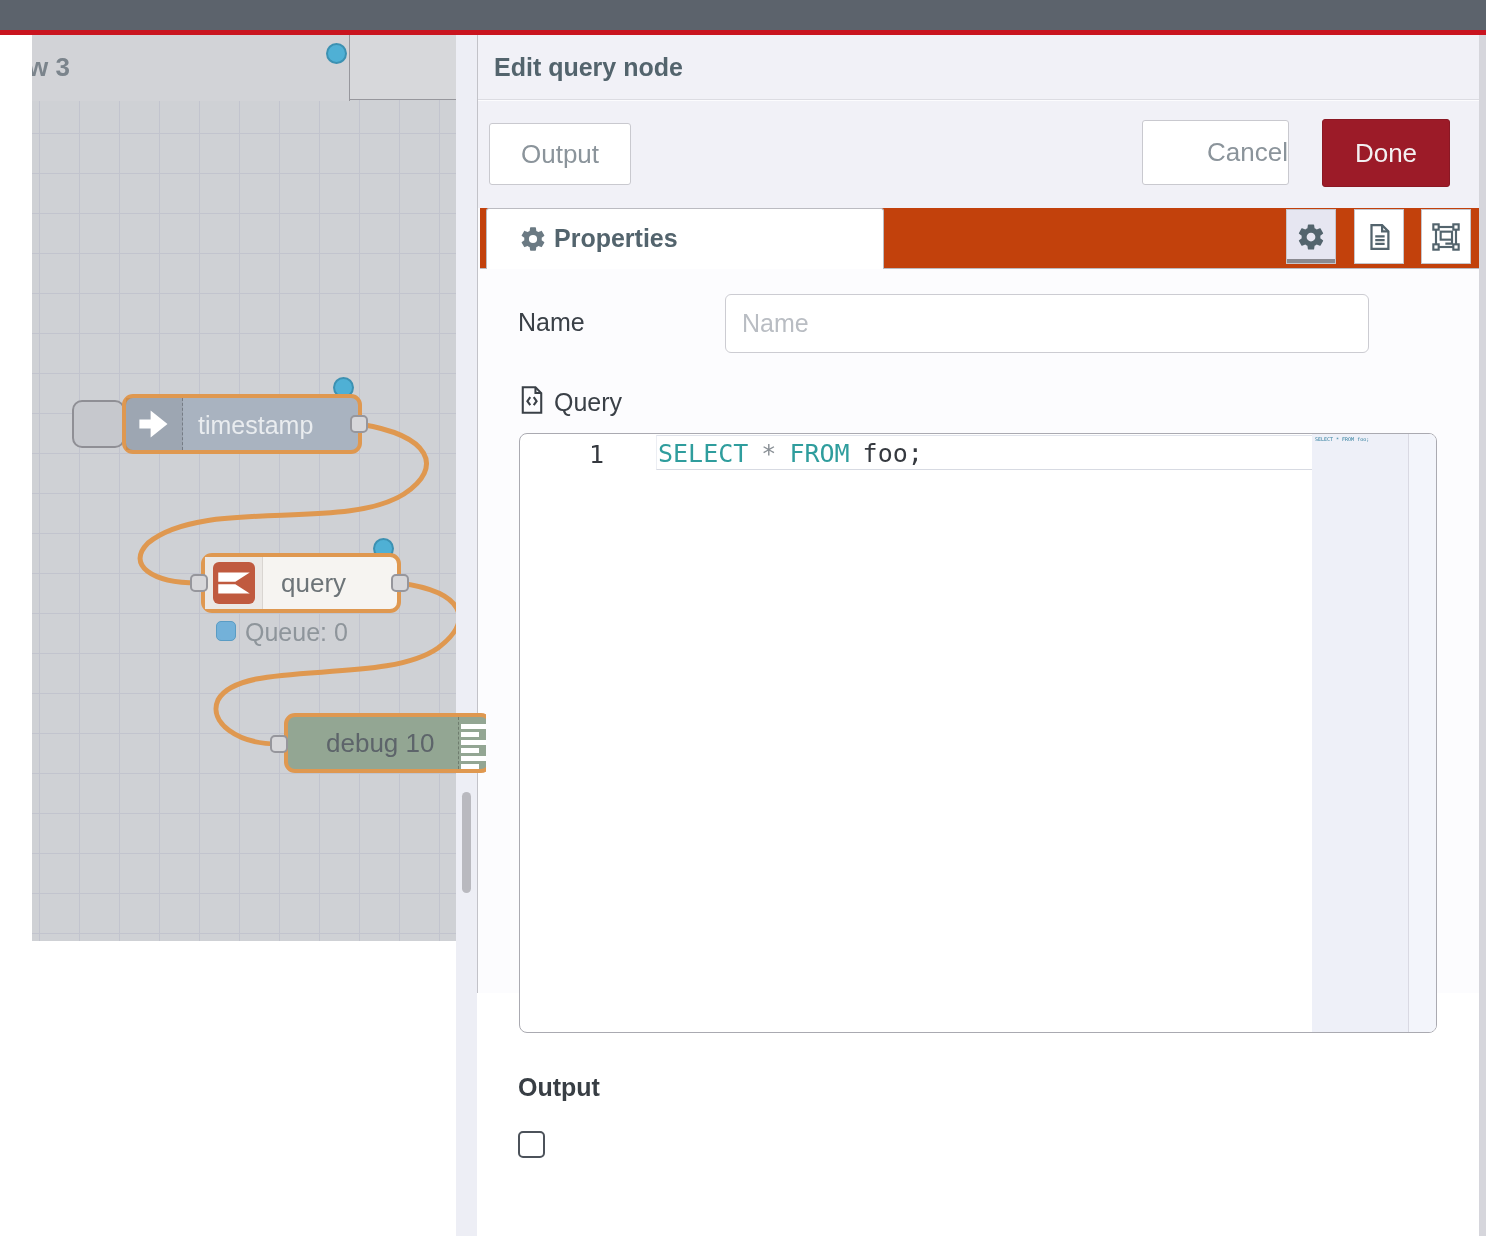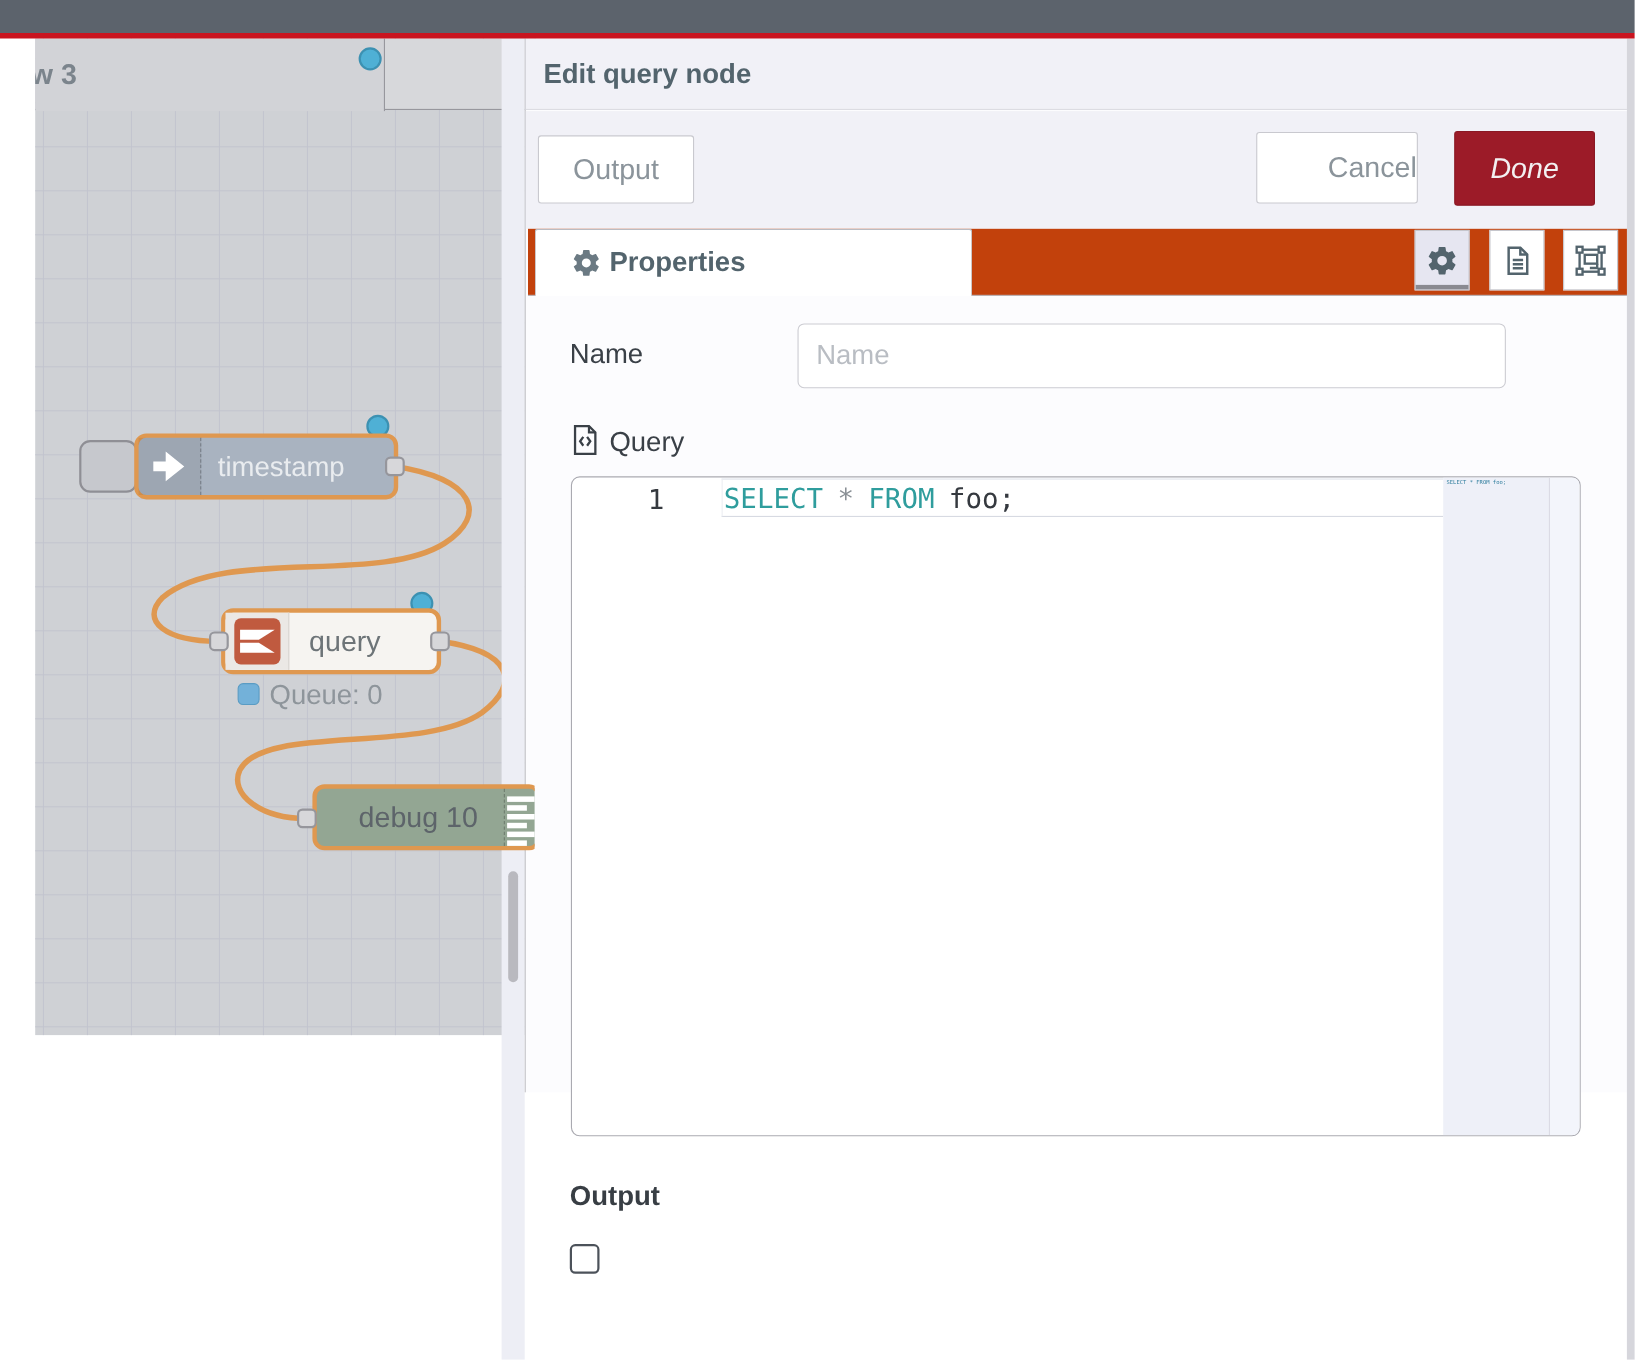--- a/index.html
+++ b/index.html
@@ -66,21 +66,21 @@
   #dlg-header { left:0; top:0; width:100%; height:65px; background:#f1f1f7;
                 border-bottom:1px solid #dcdce2; }
   #dlg-title { position:absolute; left:16px; top:18px; font-size:25px; font-weight:bold; color:#53646d; }
   #dlg-actions { left:0; top:66px; width:100%; height:107px; background:#f1f1f7; }
   .btn { position:absolute; font-size:26px; text-align:center; border-radius:3px; cursor:default; }
   #btn-delete { left:11px; top:22px; width:142px; height:62px; line-height:60px;
                 background:#fff; border:1px solid #c9c9cf; color:#8b949b; }
   #btn-cancel { left:664px; top:19px; width:147px; height:65px; line-height:63px;
                 background:#fff; border:1px solid #c9c9cf; color:#8b949b;text-align:right; }
   #btn-done   { left:844px; top:18px; width:128px; height:68px; line-height:66px;
-                background:#9c1b28; border:1px solid #8a1824; color:#f3f0f1;font-style:italic; }
+                background:#9c1b28; border:1px solid #8a1824; color:#f3f0f1; }
 
   #dlg-tabstrip { left:2px; top:173px; width:100%; height:61px; background:#c2410c;
                   border-bottom:1px solid #bbbbc1; }
   #tab-props { position:absolute; left:6px; top:0; width:398px; height:61px; background:#fff;
                border:1px solid #bbbbc1; border-bottom:none; border-radius:3px 3px 0 0; z-index:3; }
   #tab-props .lbl { position:absolute; left:67px; top:15px; font-size:25px; font-weight:bold; color:#53646d; }
   #tab-props svg { position:absolute; left:32px; top:16px; }
   .iconbtn { position:absolute; top:1px; width:50px; height:55px; background:#fff;
              border:1px solid #c6c6cc; display:flex; align-items:center; justify-content:center; }
   #ibtn-gear { left:806px; background:#e6e6f1; }

